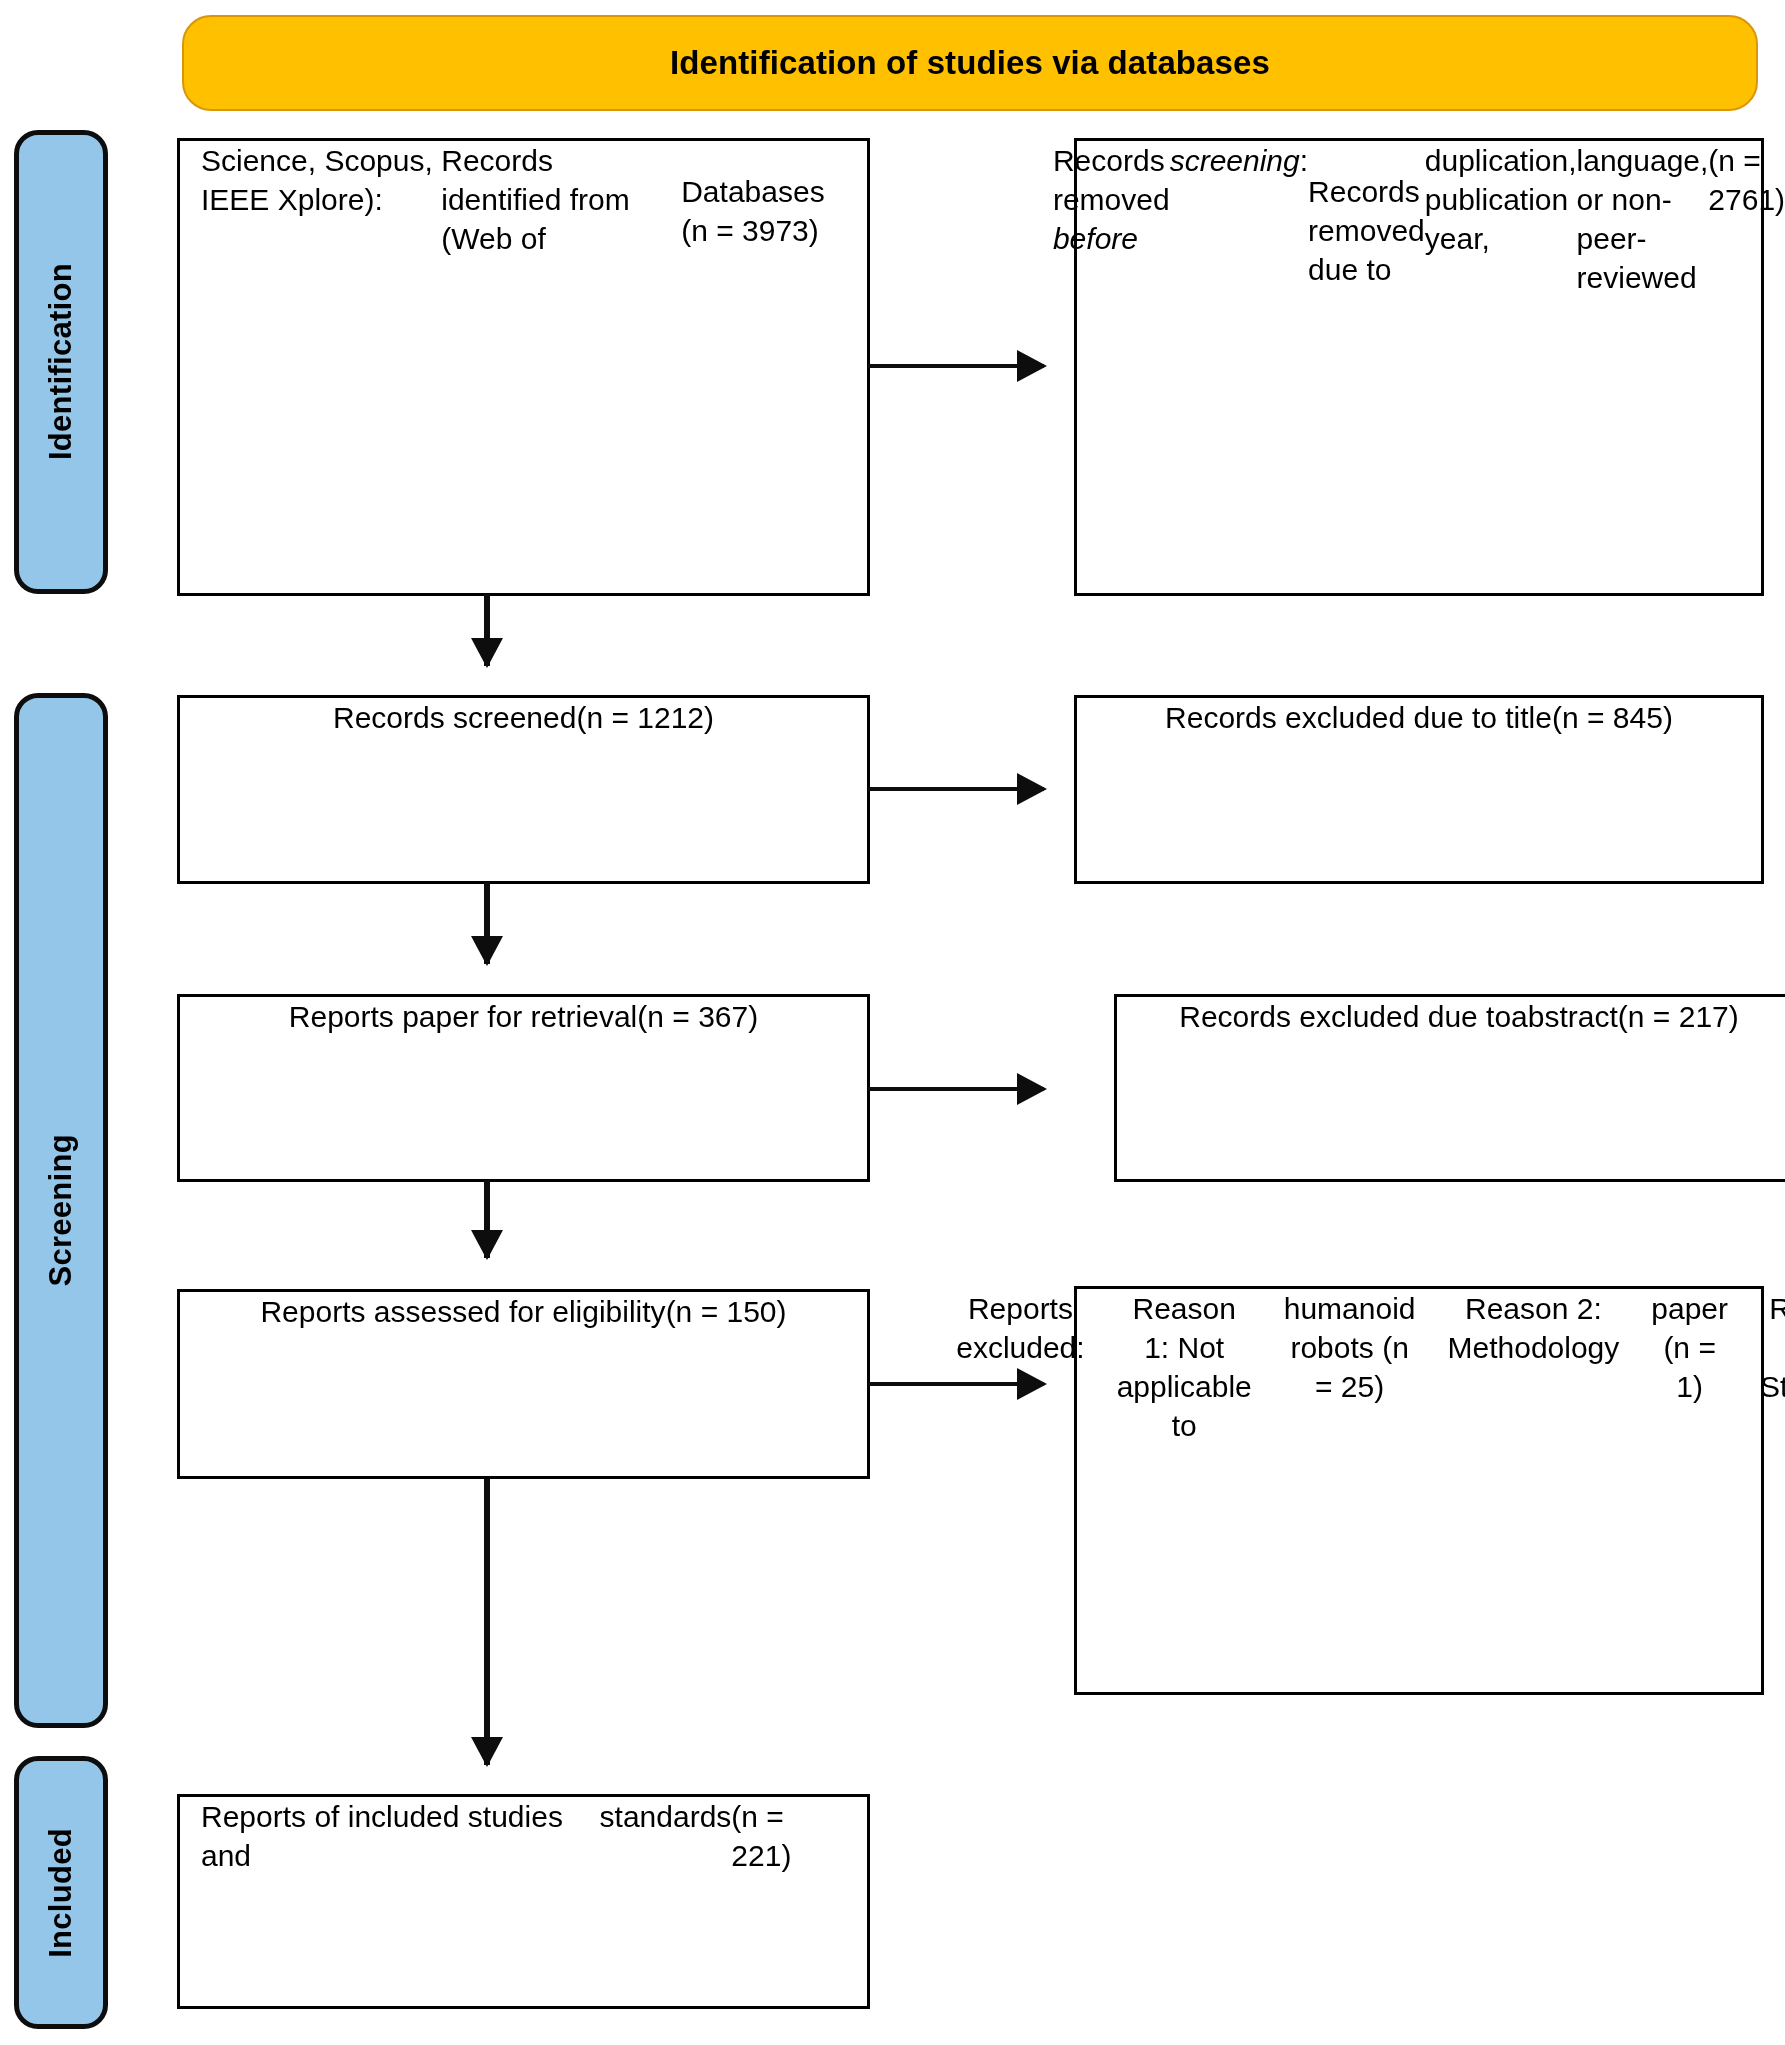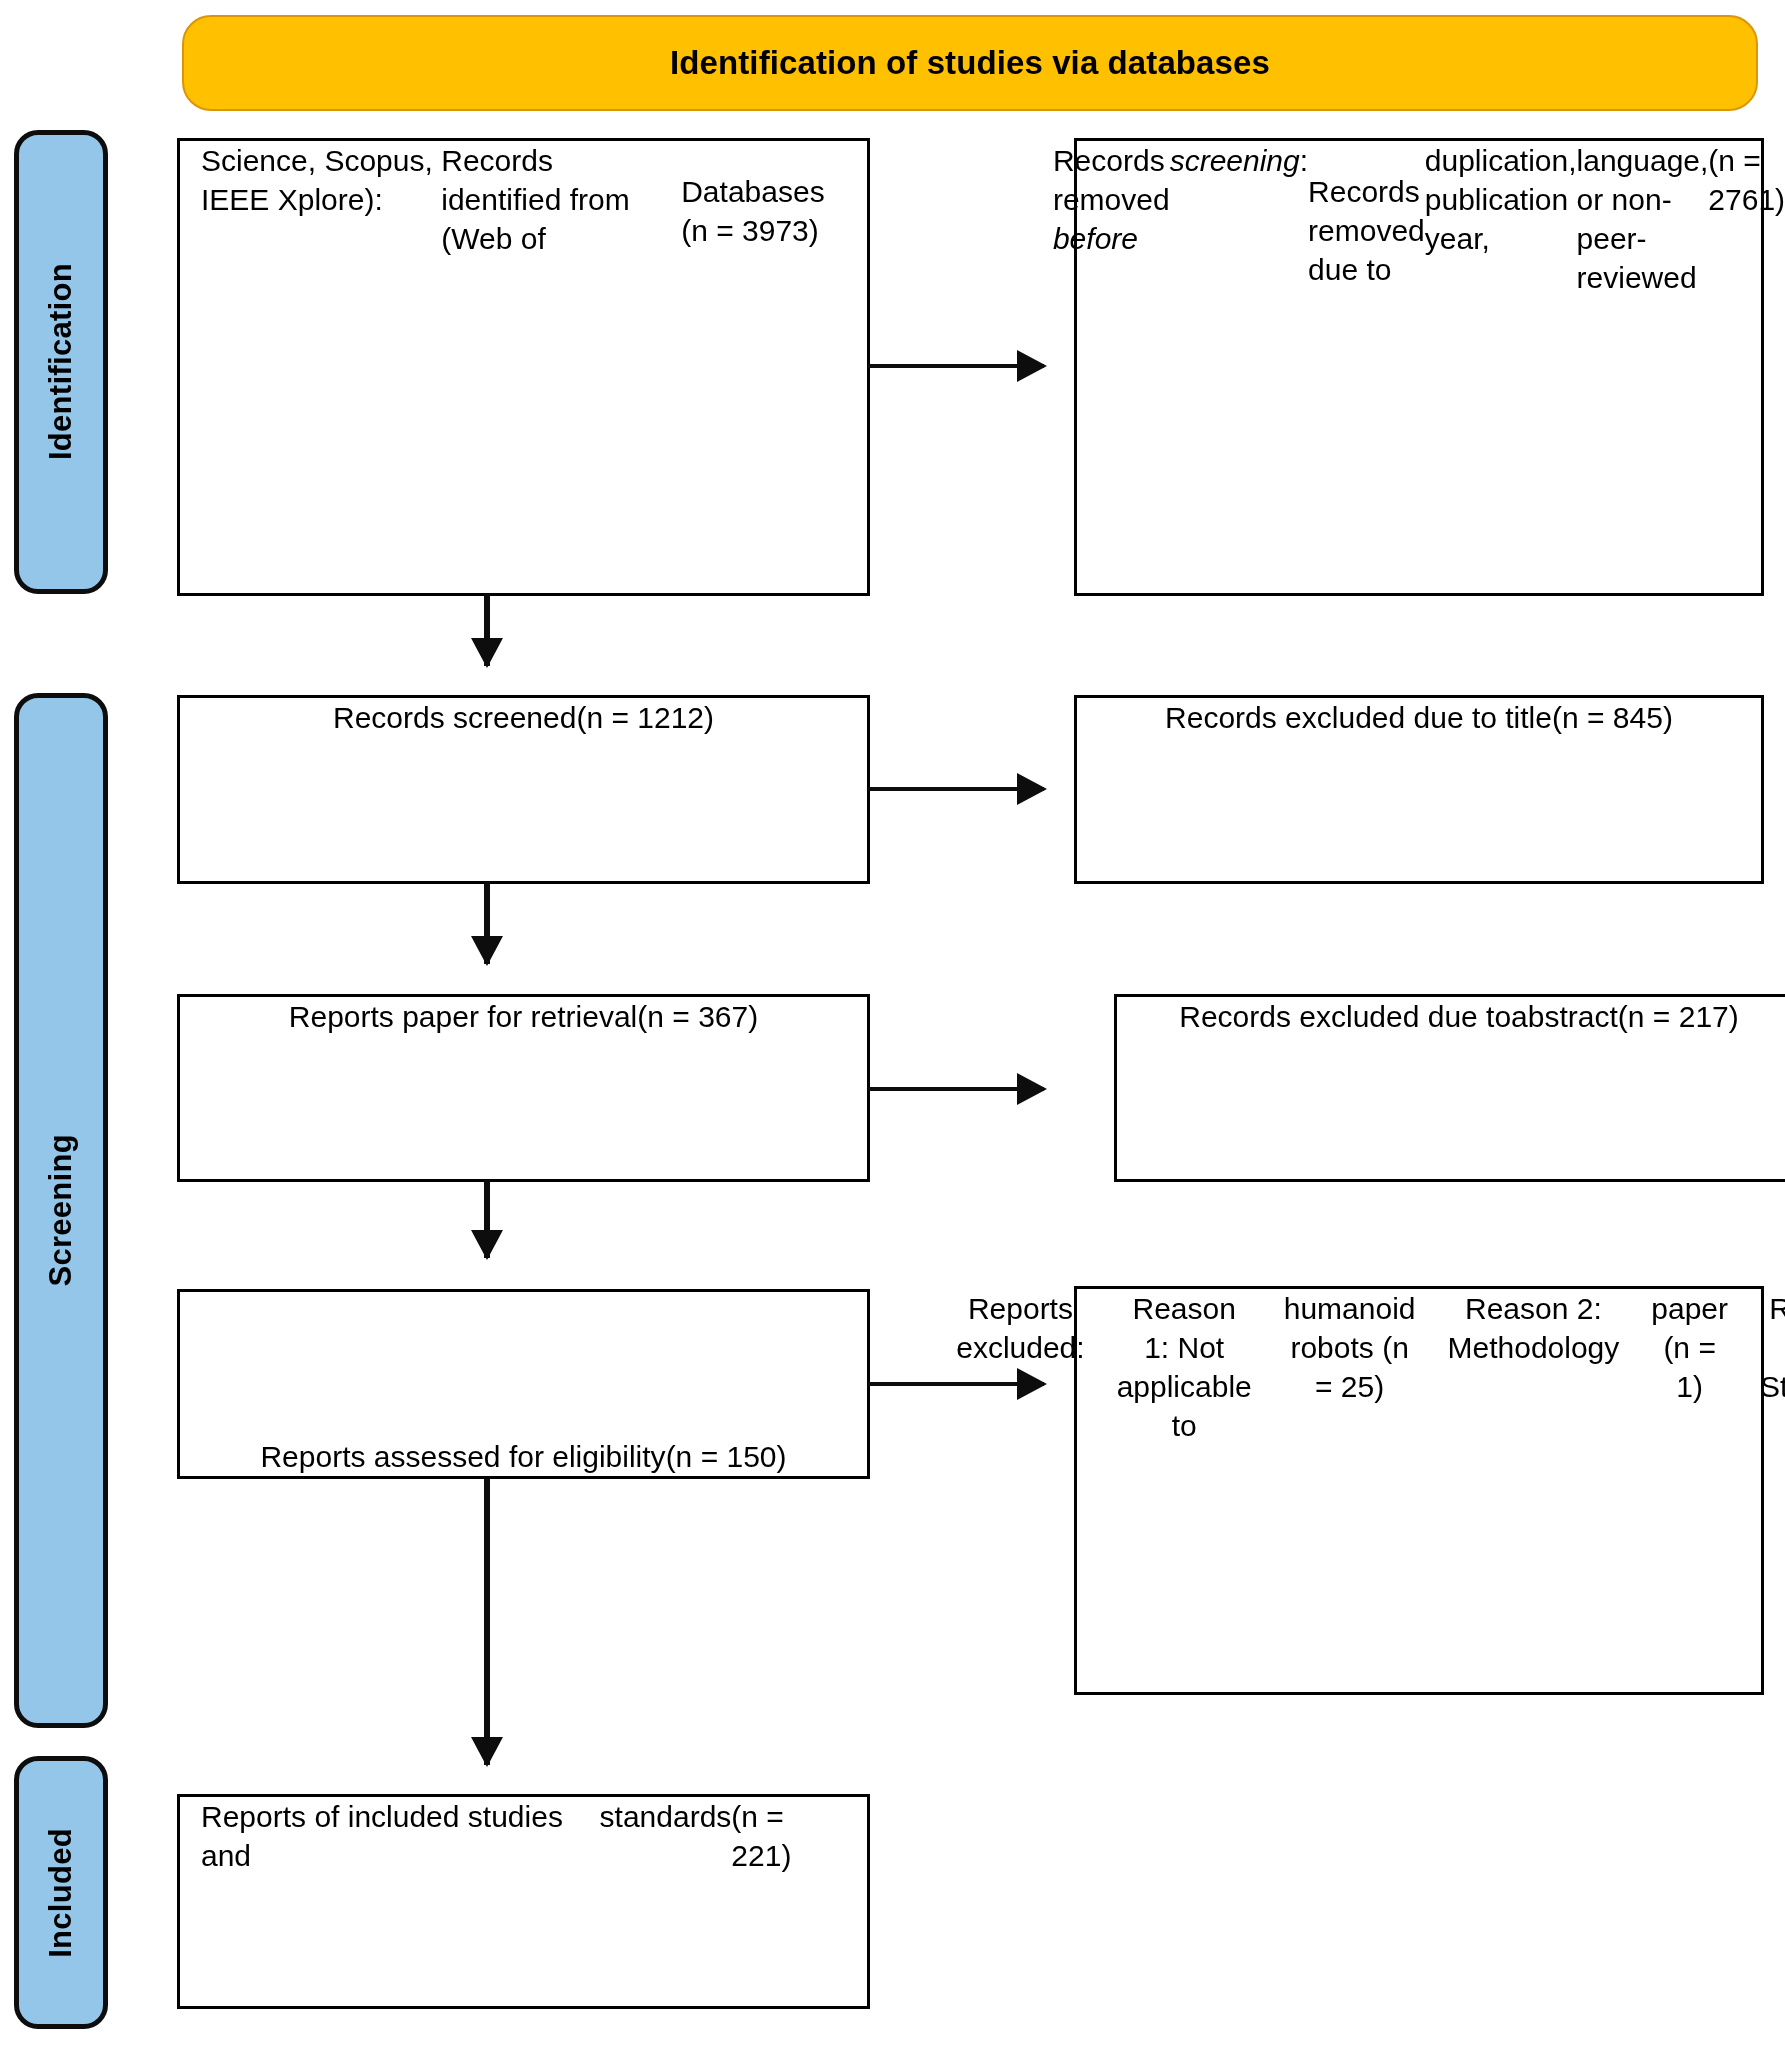--- a/index.html
+++ b/index.html
@@ -91,21 +91,21 @@
   .col-left  { left: 177px;  width: 693px; }
   
   .col-right { left: 1074px; width: 690px; }
 
   #box-identified      { top: 138px;  height: 458px; }
   #box-removed         { top: 138px;  height: 458px; }
   #box-screened        { top: 695px; height: 189px; }
   #box-excluded-title  { top: 695px; height: 189px; }
   #box-sought          { top: 994px; height: 188px; }
   #box-excluded-abstr  { top: 994px; height: 188px; margin-left: 40px; }
-  #box-eligibility     { top: 1289px; height: 190px; align-items: flex-end; }
+  #box-eligibility     { top: 1289px; height: 190px; }
   #box-reports-excl    { top: 1286px; height: 409px; text-align: center; }
   #box-included        { top: 1794px; height: 215px; }
 
   
   .arrow-v {
     position: absolute;
     left: 484px;
     width: 5.5px;
     background: #0d0d0d;
   }

